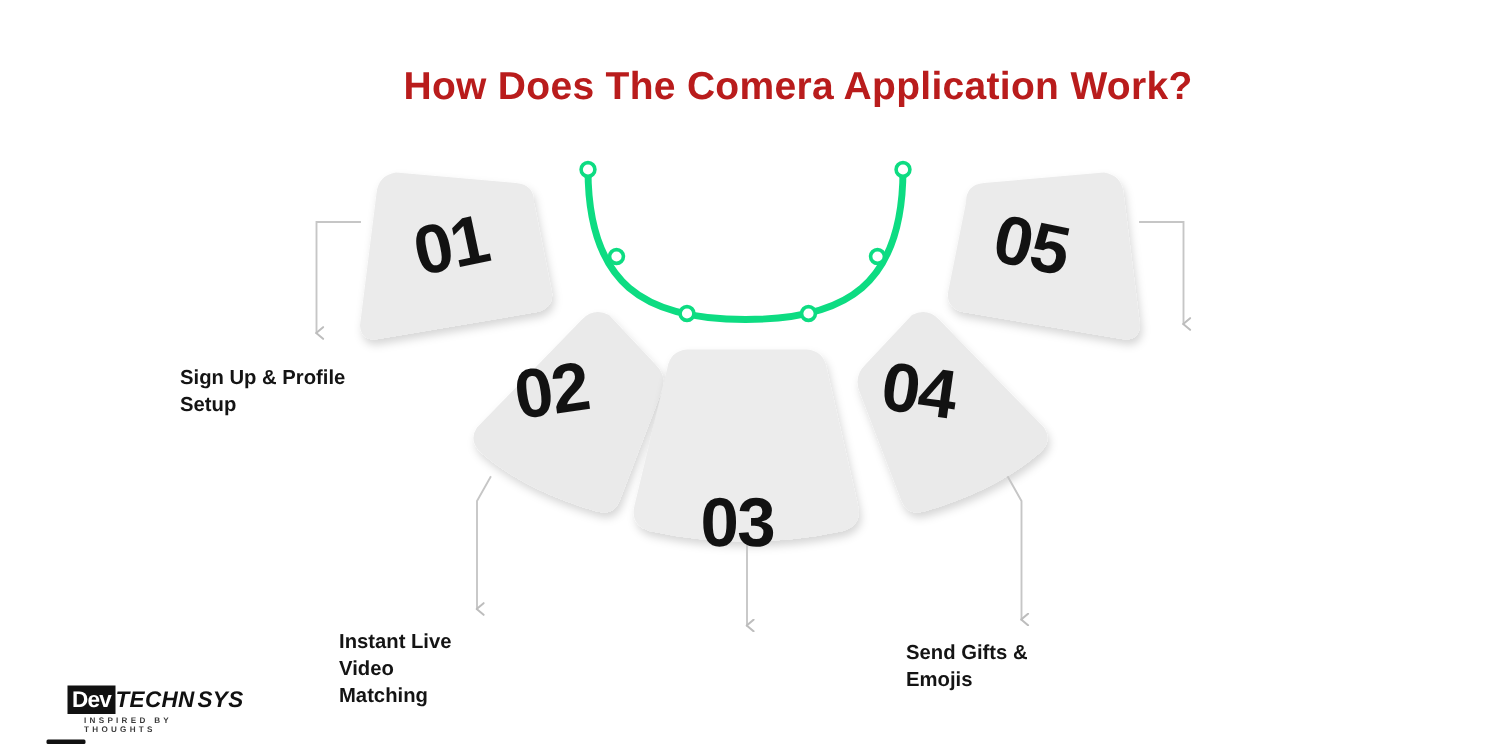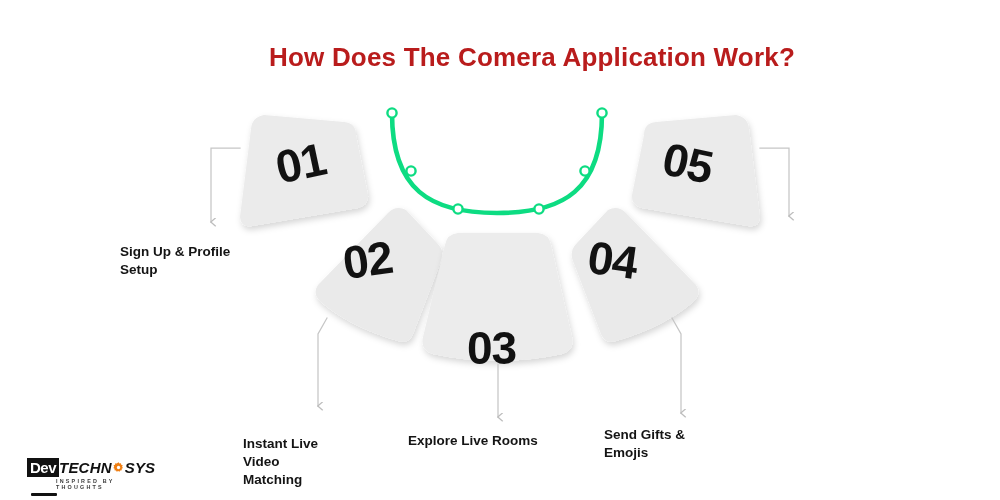--- a/index.html
+++ b/index.html
@@ -63,37 +63,38 @@
   
   .caption {
     position: absolute;
     font-size: 13.5px;
     font-weight: 700;
     line-height: 1.32;
     color: #141414;
     white-space: pre-line;
   }
   #caption-1 { left: 120px; top: 243px; width: 180px; }
-  #caption-2 { left: 243px; top: 419px; width: 140px; margin-top: 16px; }
+  #caption-2 { left: 226px; top: 419px; width: 140px; }
   #caption-3 { left: 408px; top: 432px; width: 180px; }
   #caption-4 { left: 604px; top: 426px; width: 142px; }
   #caption-5 { left: 718px; top: 237px; width: 136px; }
 
   
   #brand-logo {
     position: absolute;
     left: 27px;
     top: 457px;
     width: 132px;
     height: 34px;
   }
   #logo-row {
     display: flex;
-    align-items: center;
+    align-items: flex-start;
     height: 20px;
+    margin-left: 18px;
   }
   #logo-dev {
     background: #111111;
     color: #ffffff;
     font-size: 15px;
     font-weight: 800;
     line-height: 19px;
     padding: 0 3px 0 3px;
     letter-spacing: -0.5px;
     font-family: "Liberation Sans", sans-serif;
@@ -228,21 +229,20 @@
   <div class="step-number" id="step-num-2">02</div>
   <div class="step-number" id="step-num-3">03</div>
   <div class="step-number" id="step-num-4">04</div>
   <div class="step-number" id="step-num-5">05</div>
 
   <div class="caption" id="caption-1">Sign Up &amp; Profile
 Setup</div>
   <div class="caption" id="caption-2">Instant Live
 Video
 Matching</div>
-  <div class="caption" id="caption-3">Explore Live Rooms</div>
   <div class="caption" id="caption-4">Send Gifts &amp;
 Emojis</div>
 
   <div id="brand-logo">
     <div id="logo-row">
       <span id="logo-dev">Dev</span>
       <span id="logo-techn">TECHN</span>
       <svg id="logo-gear" viewBox="0 0 24 24">
         <path fill="#f07f13" d="M12 0.8l2.1 2.6 3.3-0.7 0.6 3.3 3.2 1.1-1.4 3.1 1.9 2.8-2.8 1.9 0.3 3.3-3.4 0.2-1.6 3-3-1.5-3 1.5-1.6-3-3.4-0.2 0.3-3.3-2.8-1.9 1.9-2.8-1.4-3.1 3.2-1.1 0.6-3.3 3.3 0.7z"></path>
         <circle cx="12" cy="12" r="3.6" fill="#ffffff"></circle>

